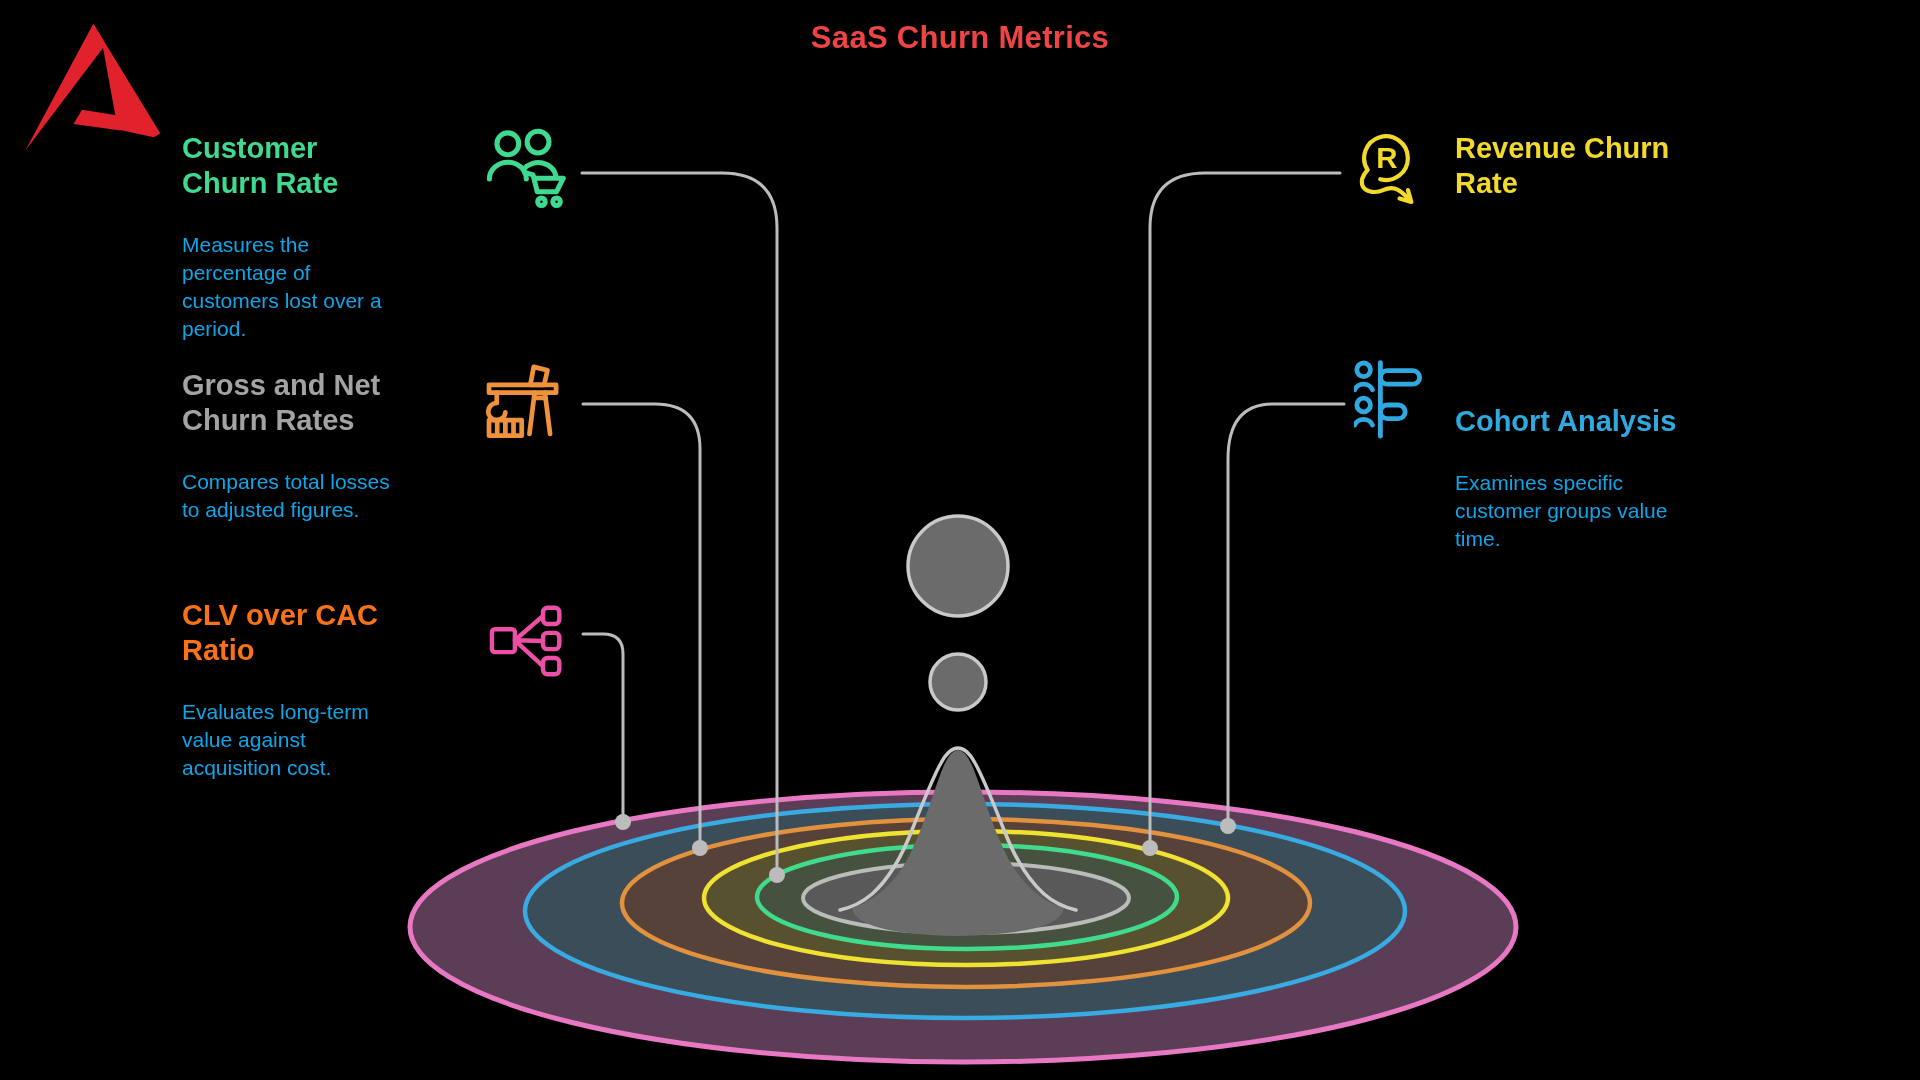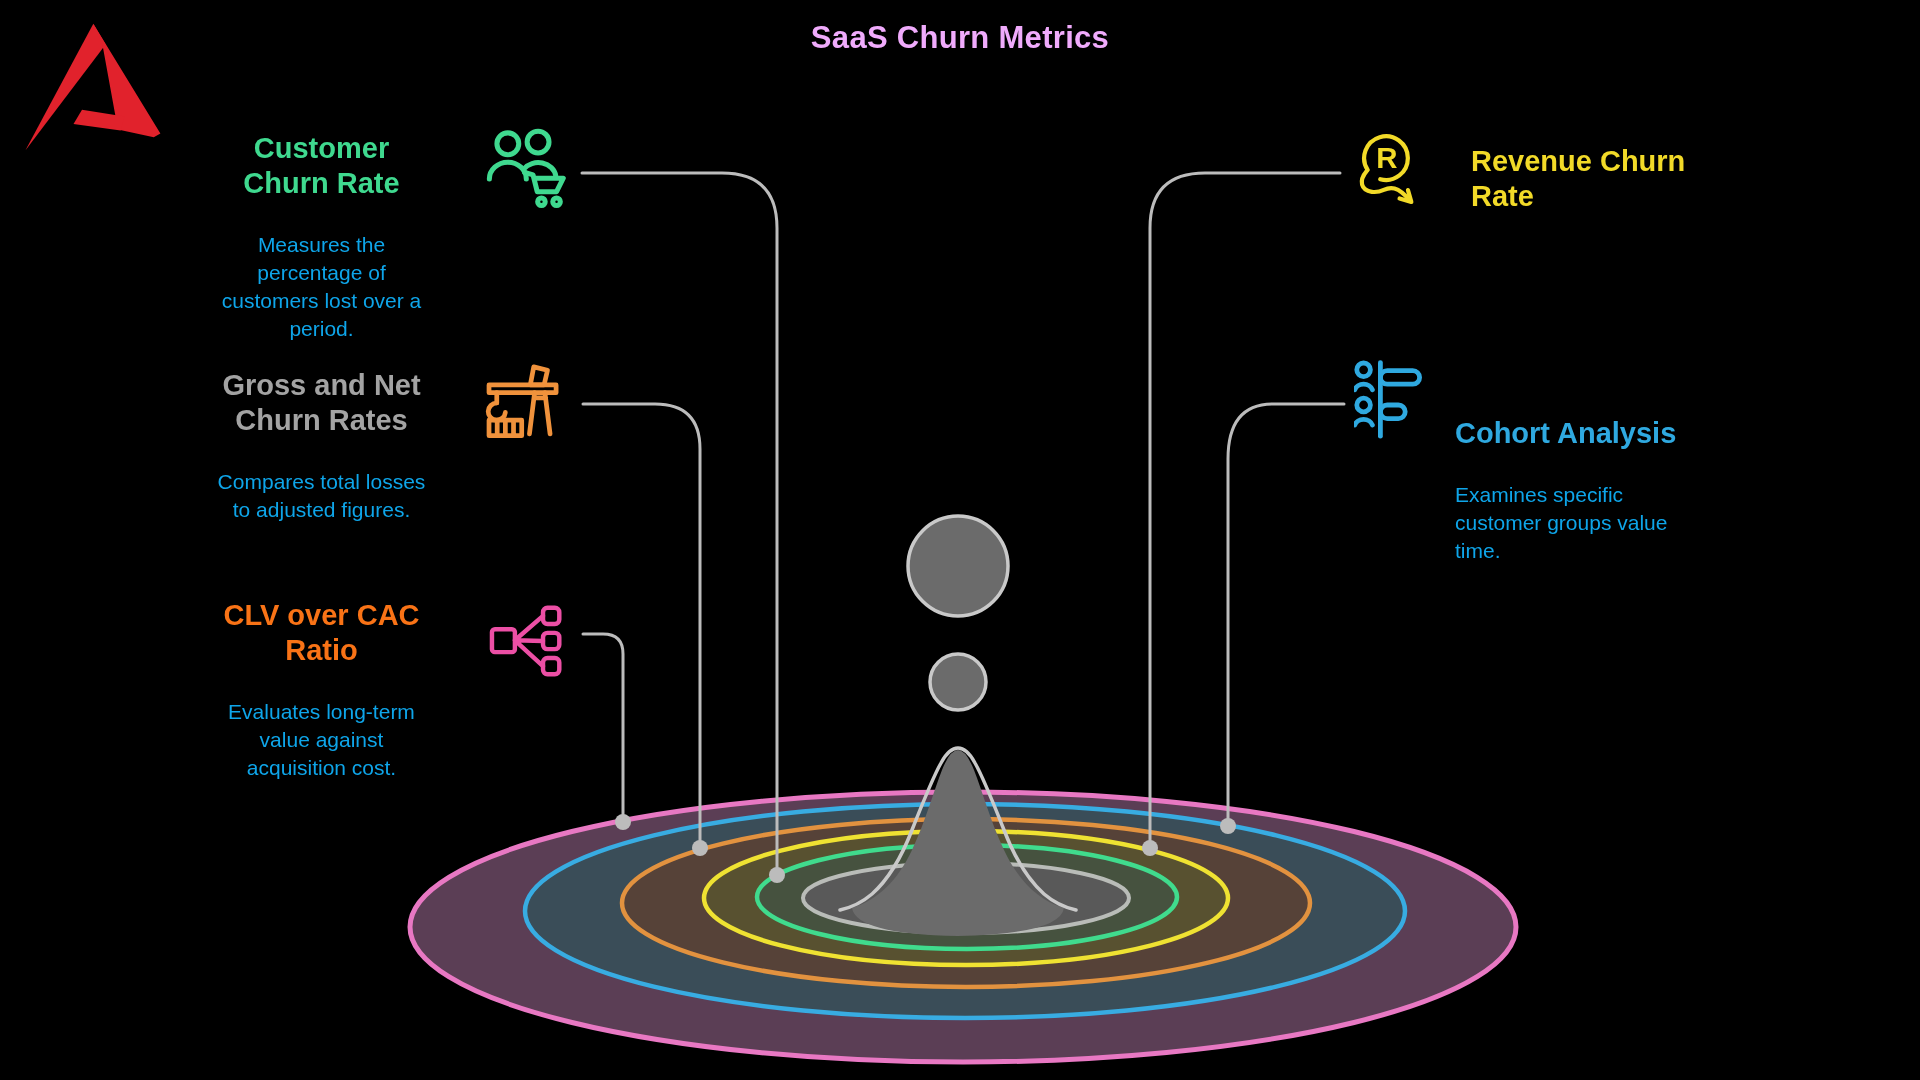--- a/index.html
+++ b/index.html
@@ -5,21 +5,21 @@
   html,body{margin:0;padding:0;background:#000;}
   .stage{position:relative;width:1920px;height:1080px;background:#000;overflow:hidden;
          font-family:"Liberation Sans","DejaVu Sans",sans-serif;}
   .bg-svg{position:absolute;left:0;top:0;width:1920px;height:1080px;}
   .page-title{position:absolute;left:0;right:0;top:20px;text-align:center;
               font-size:31px;font-weight:bold;letter-spacing:.3px;}
   .logo{position:absolute;left:14px;top:18px;}
   .metric{position:absolute;}
   .metric h2{margin:0 0 30px 0;font-size:29px;line-height:35px;font-weight:bold;}
   .metric p{margin:0;font-size:21px;line-height:28px;color:#0ea5e9;}
-  .metric.left{right:1491px;width:215px;text-align:center;}
+  .metric.left{right:1523px;width:215px;text-align:left;}
   .metric.right{left:1455px;width:230px;text-align:left;}
   .icon{position:absolute;}
   .icon svg{display:block;}
 </style>
 </head>
 <body>
 
 <div class="stage">
 
   <svg class="bg-svg" viewBox="0 0 1920 1080">
@@ -58,39 +58,39 @@
   </svg>
 
   <svg class="logo" width="170" height="142" viewBox="0 0 180 150">
     <g stroke="none" fill="#e1222c">
       <path d="M84 6 L97 28 L12 140 Z"></path>
       <path d="M84 6 L155 122 L148 126 L110 118 L94 30 Z"></path>
       <path d="M63 112 L72 97 L117 104 L113 119 Z"></path>
     </g>
   </svg>
 
-  <div class="page-title" style="color: #f0abfc;">SaaS Churn Metrics</div>
+  <div class="page-title" style="color: #ef4444;">SaaS Churn Metrics</div>
 
   <div class="metric left" style="top:131px;">
     <h2 style="color: rgb(63, 217, 143);">Customer Churn Rate</h2>
     <p>Measures the percentage of customers lost over a period.</p>
   </div>
   <div class="metric left" style="top:368px;">
     <h2 style="color: #a3a3a3;">Gross and Net Churn Rates</h2>
     <p>Compares total losses to adjusted figures.</p>
   </div>
   <div class="metric left" style="top:598px;">
     <h2 style="color: #f97316;">CLV over CAC Ratio</h2>
     <p>Evaluates long-term value against acquisition cost.</p>
   </div>
 
-  <div class="metric right" style="top:144px;margin-left:16px;">
+  <div class="metric right" style="top:131px;">
     <h2 style="color: rgb(242, 218, 40);">Revenue Churn Rate</h2>
   </div>
-  <div class="metric right" style="top:416px;text-decoration:underline;">
+  <div class="metric right" style="top:404px;text-decoration:underline;">
     <h2 style="color: rgb(47, 169, 224);">Cohort Analysis</h2>
     <p>Examines specific customer groups value time.</p>
   </div>
 
   <div class="icon" style="left: 486px; top: 127px; color: rgb(63, 217, 143);">
     <svg width="84" height="84" viewBox="0 0 100 100" fill="none" stroke="currentColor" stroke-width="6" stroke-linecap="round" stroke-linejoin="round">
       <circle cx="26" cy="20" r="13"></circle>
       <path d="M4 62 a22 20 0 0 1 44 0"></path>
       <circle cx="62" cy="18" r="13"></circle>
       <path d="M45 50 a21 18 0 0 1 38 8"></path>

